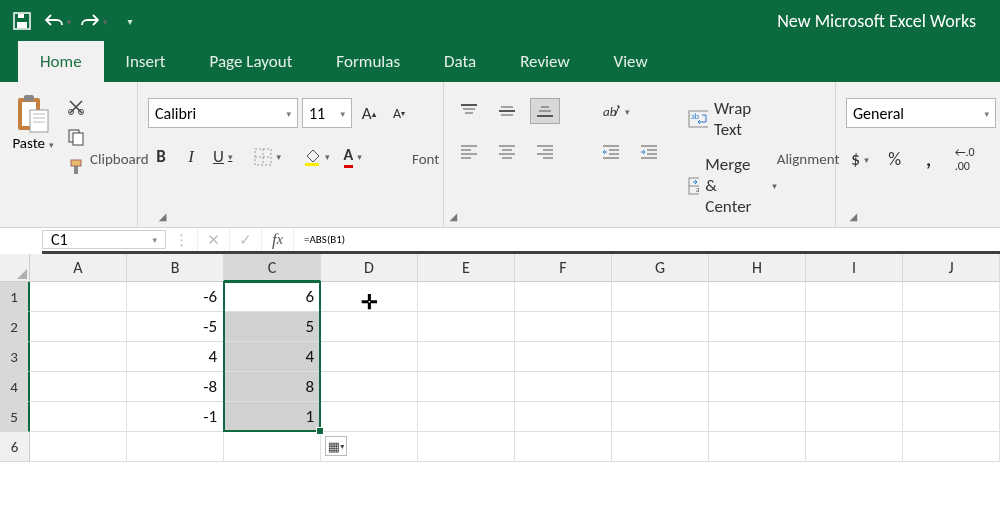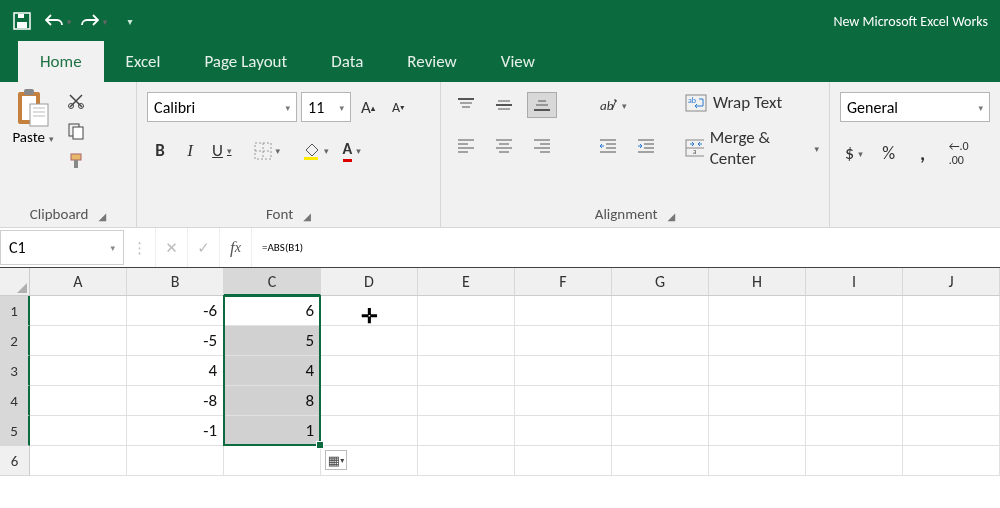--- a/index.html
+++ b/index.html
@@ -9,21 +9,21 @@
   .titlebar {
     background: #0b6a3e;
     height: 42px;
     display: flex;
     align-items: center;
     color: #fff;
     gap: 8px;
     padding: 0 8px;
   }
   .titlebar .qat-btn { width: 28px; height: 28px; display: flex; align-items: center; justify-content: center; color: #fff; }
-  .titlebar .title { margin-left: auto; margin-right: 4px; font-size: 14px; white-space: nowrap; }
+  .titlebar .title { margin-left: auto; margin-right: 16px; font-size: 18px; white-space: nowrap; }
 
   
   .tabs {
     background: #0b6a3e;
     height: 40px;
     display: flex;
     align-items: flex-end;
     color: #fff;
     padding-left: 18px;
     gap: 0;
@@ -33,21 +33,21 @@
   .tab.active { background: #f1f1f1; color: #217346; margin-bottom: 0; }
   .tellme { display: flex; align-items: center; gap: 6px; padding: 10px 0; color: #9fd0b7; font-size: 17px; }
 
   
   .ribbon {
     background: #f1f1f1;
     height: 146px;
     border-bottom: 1px solid #d6d6d6;
     display: flex;
   }
-  .group { display: flex; flex-direction: column; border-right: 1px solid #d6d6d6; padding: 6px 10px 2px 10px; height: 100%; }
+  .group { display: flex; flex-direction: row; border-right: 1px solid #d6d6d6; padding: 12px 10px 2px 10px; height: 100%; }
   .group .body { flex: 1; display: flex; align-items: flex-start; }
   .group .label { text-align: center; font-size: 15px; color: #555; display: flex; justify-content: center; align-items: center; gap: 10px; padding-bottom: 2px;}
   .dlg { font-size: 10px; color: #777; align-self: flex-end; }
 
   .btn { border: 1px solid transparent; background: transparent; padding: 2px 4px; display: inline-flex; align-items: center; justify-content: center; min-width: 26px; min-height: 26px; color: #333; }
   .drop::after { content: "▾"; font-size: 9px; margin-left: 4px; color: #666; }
 
   
   .clip-body { display: flex; gap: 6px; align-items: flex-start; }
   .paste { display: flex; flex-direction: column; align-items: center; width: 46px; }
@@ -65,21 +65,21 @@
   .alignrows { display:flex; flex-direction:column; gap:14px; margin-top:4px;}
   .alignrow { display:flex; gap:8px; }
   .align-extra { margin-left:24px; display:flex; flex-direction:column; gap:14px; margin-top:4px;}
   .excelbtn { display:flex; align-items:center; gap:6px; font-size:17px; color:#333; }
 
   
   .numrows { display:flex; flex-direction:column; gap:14px; margin-top:4px;}
   .numfmt { width:150px; }
 
   
-  .formulabar { height: 40px; background: #fff; border-bottom: 1px solid #404040; display: flex; align-items: stretch; }
+  .formulabar { height: 26px; background: #fff; border-bottom: 3px solid #404040; display: flex; align-items: stretch; margin-left: 42px; }
   .namebox { width: 124px; border: 1px solid #cfcfcf; margin: 2px 0; background:#fff; display:flex; align-items:center; padding:0 8px; font-size:16px; justify-content:space-between;}
   .fb-btn { width:32px; display:flex; align-items:center; justify-content:center; color:#bbb; font-size:15px; border-right:1px solid #eee;}
   .fx { font-style: italic; font-family: "Times New Roman", serif; color:#555; font-size:17px; }
   .formula-input { flex:1; padding:0 10px; font-size:11px; background:#fff; display:flex; align-items:center; }
 
   
   .gridwrap { position:relative; background:#fff; height: calc(508px - 42px - 40px - 146px - 34px); overflow:hidden; }
   .corner { position:absolute; left:0; top:0; width:30px; height:28px; background:#f0f0f0; border-bottom:1px solid #ccc; border-right:1px solid #ccc; }
   .corner::after { content:""; position:absolute; right:2px; bottom:2px; width:0; height:0; border-left:10px solid transparent; border-bottom:10px solid #b0b0b0; }
   .colheads { position:absolute; left:30px; top:0; height:28px; display:flex; }
@@ -121,22 +121,23 @@
     <svg width="18" height="14" viewBox="0 0 18 14">
         <path d="M12 1 L17 6 L12 11 M17 6 H6 A5 5 0 0 0 1 11" fill="none" stroke="#fff" stroke-width="1.8"></path>
       </svg>
   </div>
   <div class="qat-btn" style="color:#cde8d8;font-size:10px;">▾</div>
   <div class="title">New Microsoft Excel Works</div>
 </div>
 
 <div class="tabs">
   <div class="tab active">Home</div>
-  <div class="tab">Excel</div>
+  <div class="tab">Insert</div>
   <div class="tab">Page Layout</div>
+  <div class="tab">Formulas</div>
   <div class="tab">Data</div>
   <div class="tab">Review</div>
   <div class="tab">View</div>
 </div>
 
 <div class="ribbon">
 
   <div class="group" style="width:138px;">
     <div class="body clip-body">
       <div class="paste">

